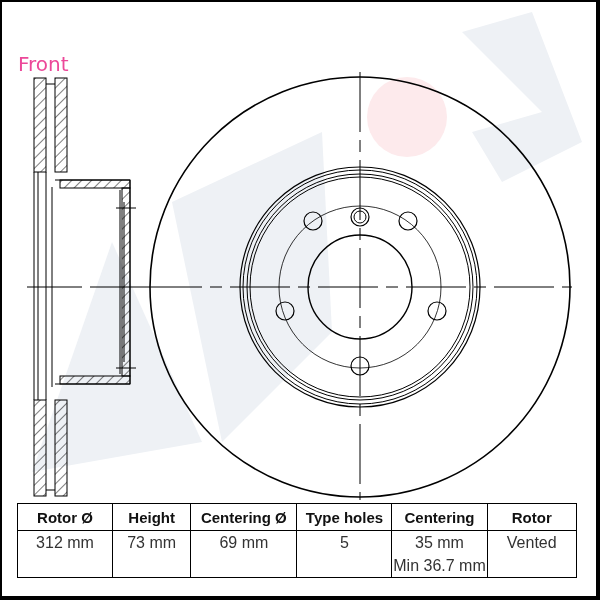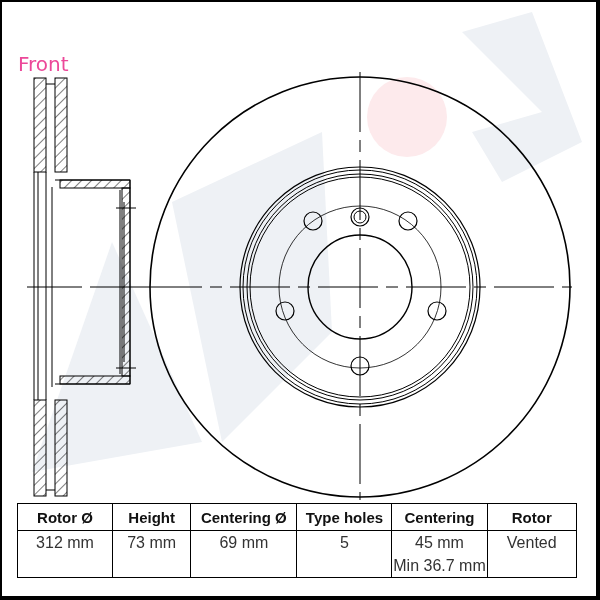--- a/index.html
+++ b/index.html
@@ -95,20 +95,20 @@
         <th style="width:16%">Rotor</th>
       </tr>
     </thead>
     <tbody>
       <tr>
         <td>312 mm</td>
         <td>73 mm</td>
         <td>69 mm</td>
         <td>5</td>
         <td>
-          <div>45 mm</div>
+          <div>35 mm</div>
           <div>Min 36.7 mm</div>
         </td>
         <td>Vented</td>
       </tr>
     </tbody>
   </table>
 </div>
 
 </body></html>

